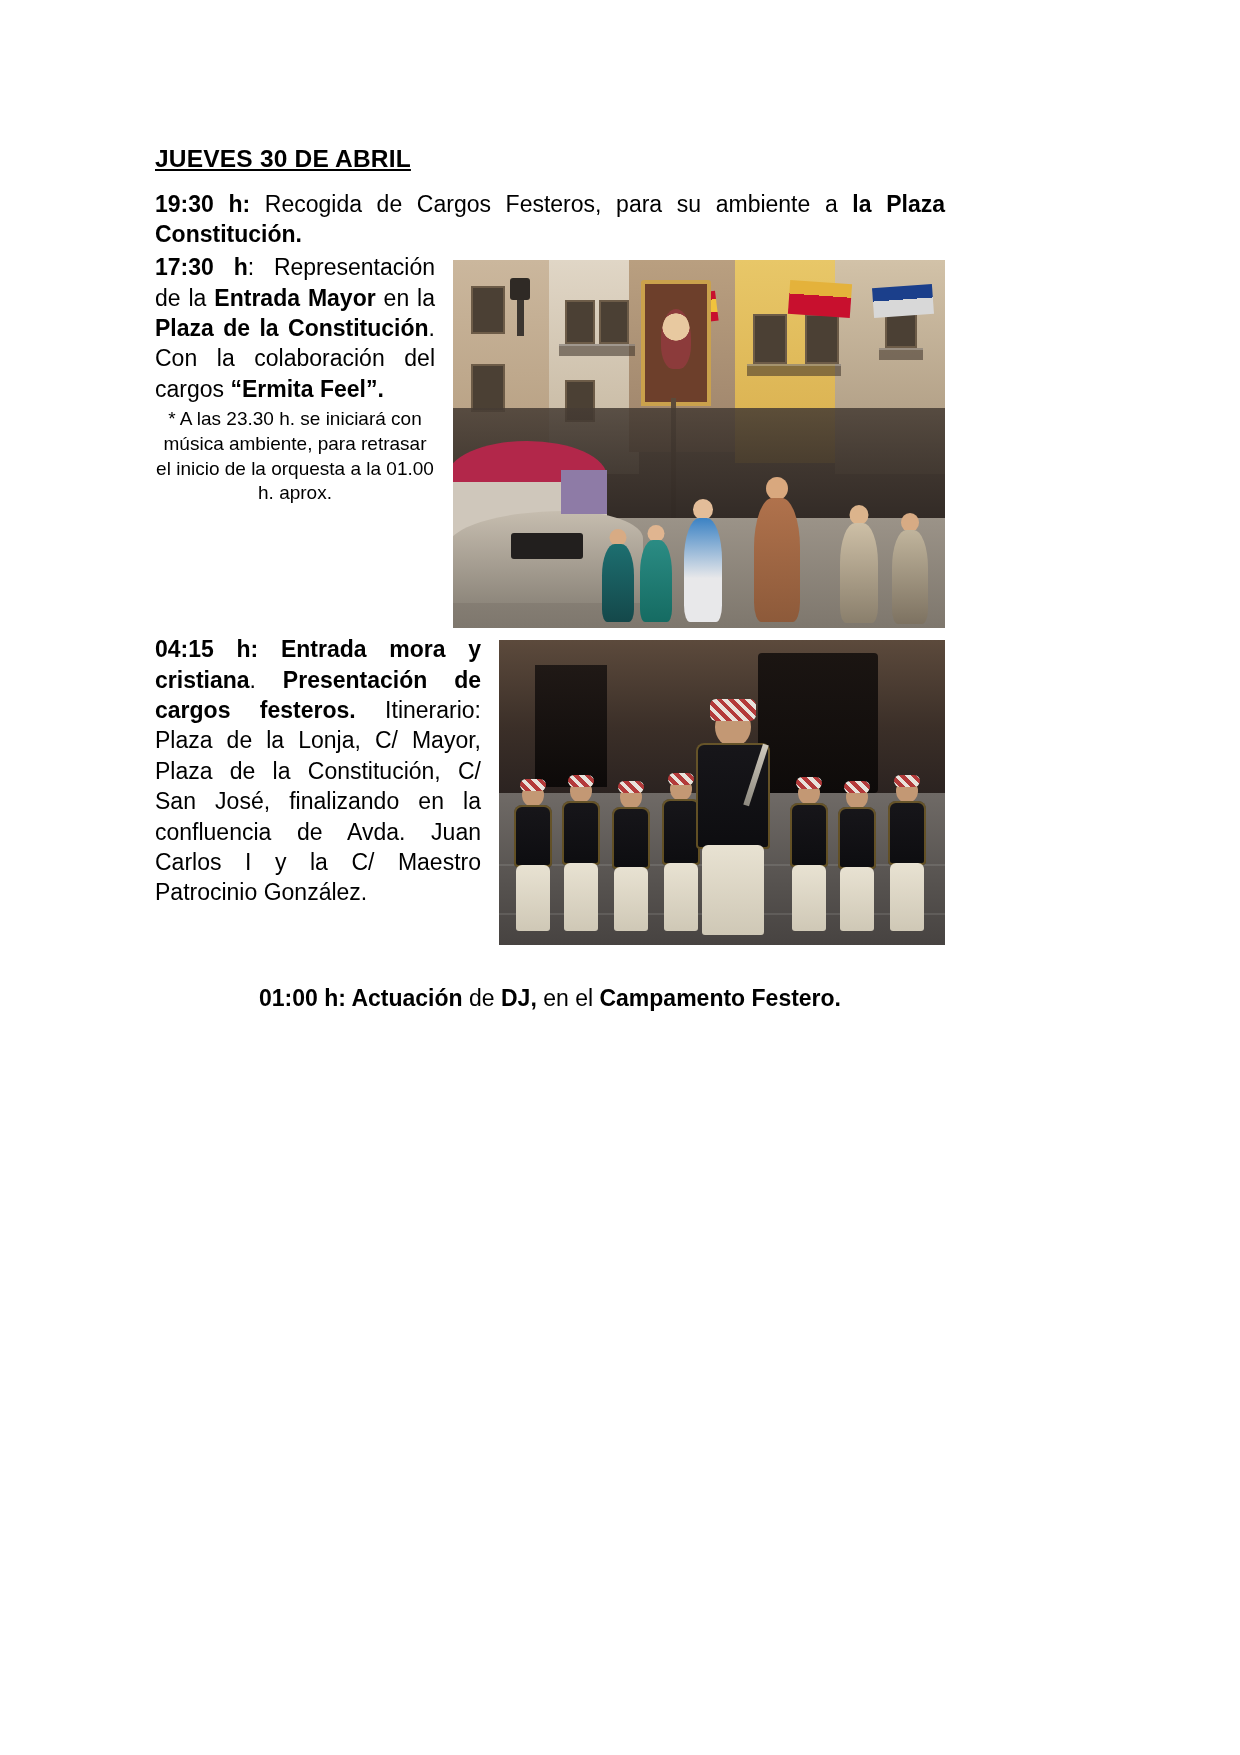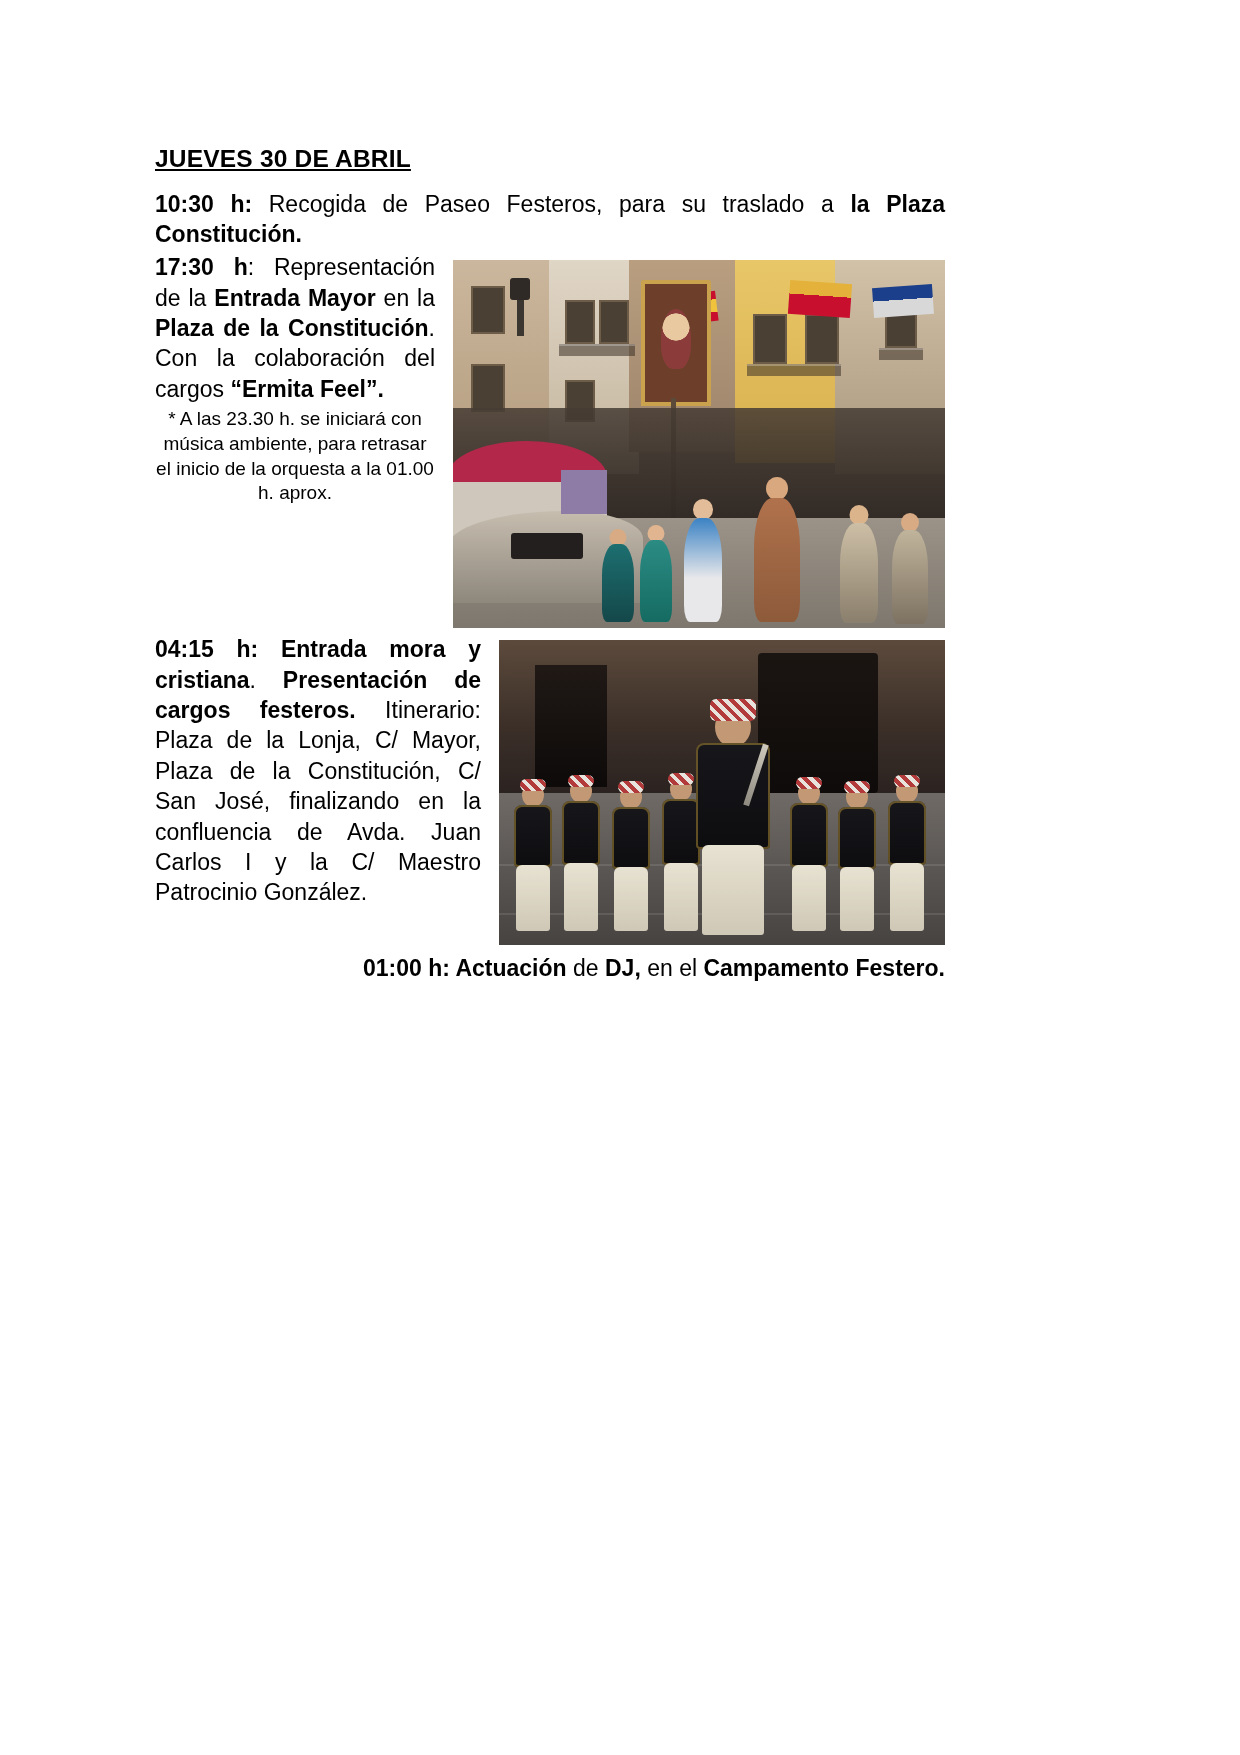--- a/index.html
+++ b/index.html
@@ -83,21 +83,22 @@
     width: 326px;
     text-align: justify;
   }
   .clearfix::after {
     content: "";
     display: block;
     clear: both;
   }
   .final-para {
     width: 790px;
-    text-align: right;
+    margin-top: 30px;
+    text-align: center;
   }
 
   
   .scene1 { position: absolute; inset: 0; }
   .s1-sky {
     position: absolute; left: 0; top: 0; width: 100%; height: 46%;
     background: linear-gradient(180deg,#d9d2c6 0%, #cdbfa9 40%, #b9a78e 100%);
   }
   .s1-bldgL {
     position: absolute; left: 0; top: 0; width: 120px; height: 62%;
@@ -246,21 +247,21 @@
   }
 </style>
 </head>
 <body>
 
 <div class="page">
   <div class="content">
 
     <h1 class="doc-title">JUEVES  30 DE ABRIL</h1>
 
-    <p class="para-full"><b>10:30 h:</b><span> Recogida de Paseo Festeros, para su traslado a </span><b>la Plaza Constitución.</b></p>
+    <p class="para-full"><b>19:30 h:</b><span> Recogida de Cargos Festeros, para su ambiente a </span><b>la Plaza Constitución.</b></p>
 
     <div class="img1">
       <div class="scene1">
         <div class="s1-sky"></div>
         <div class="s1-bldgL"></div>
         <div class="s1-bldgL2"></div>
         <div class="s1-bldgM"></div>
         <div class="s1-bldgY"></div>
         <div class="s1-bldgR"></div>
 

